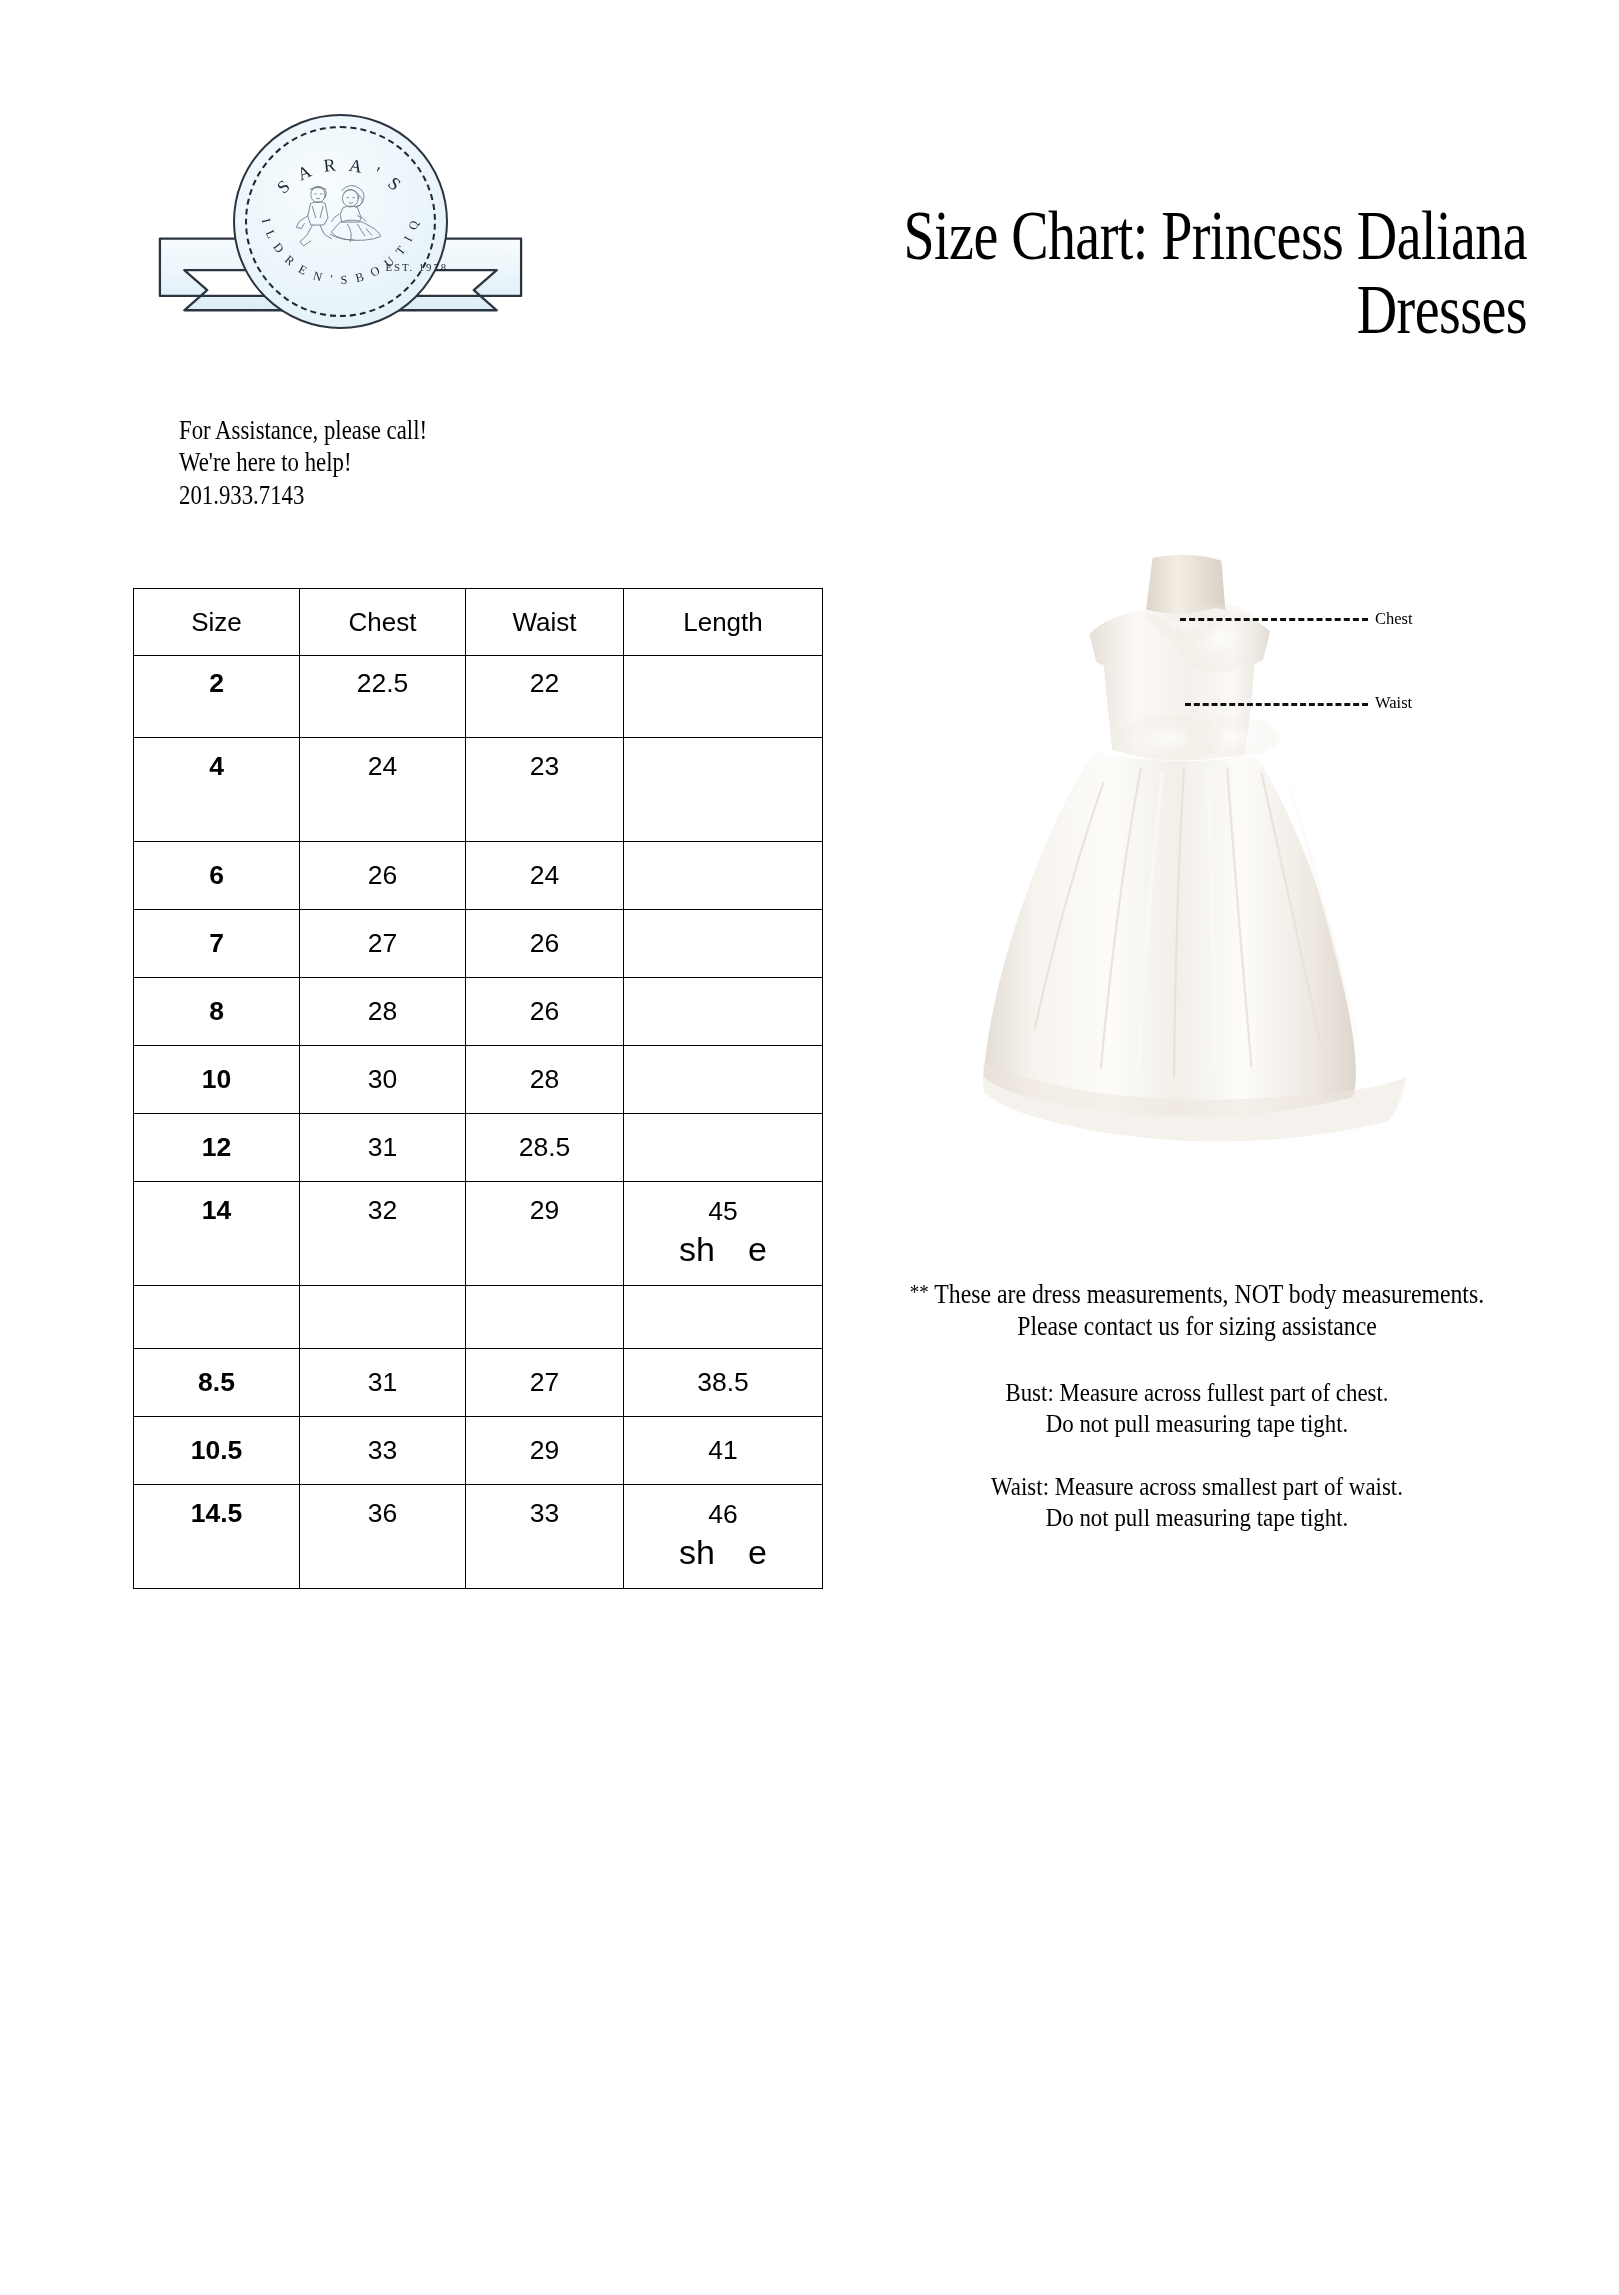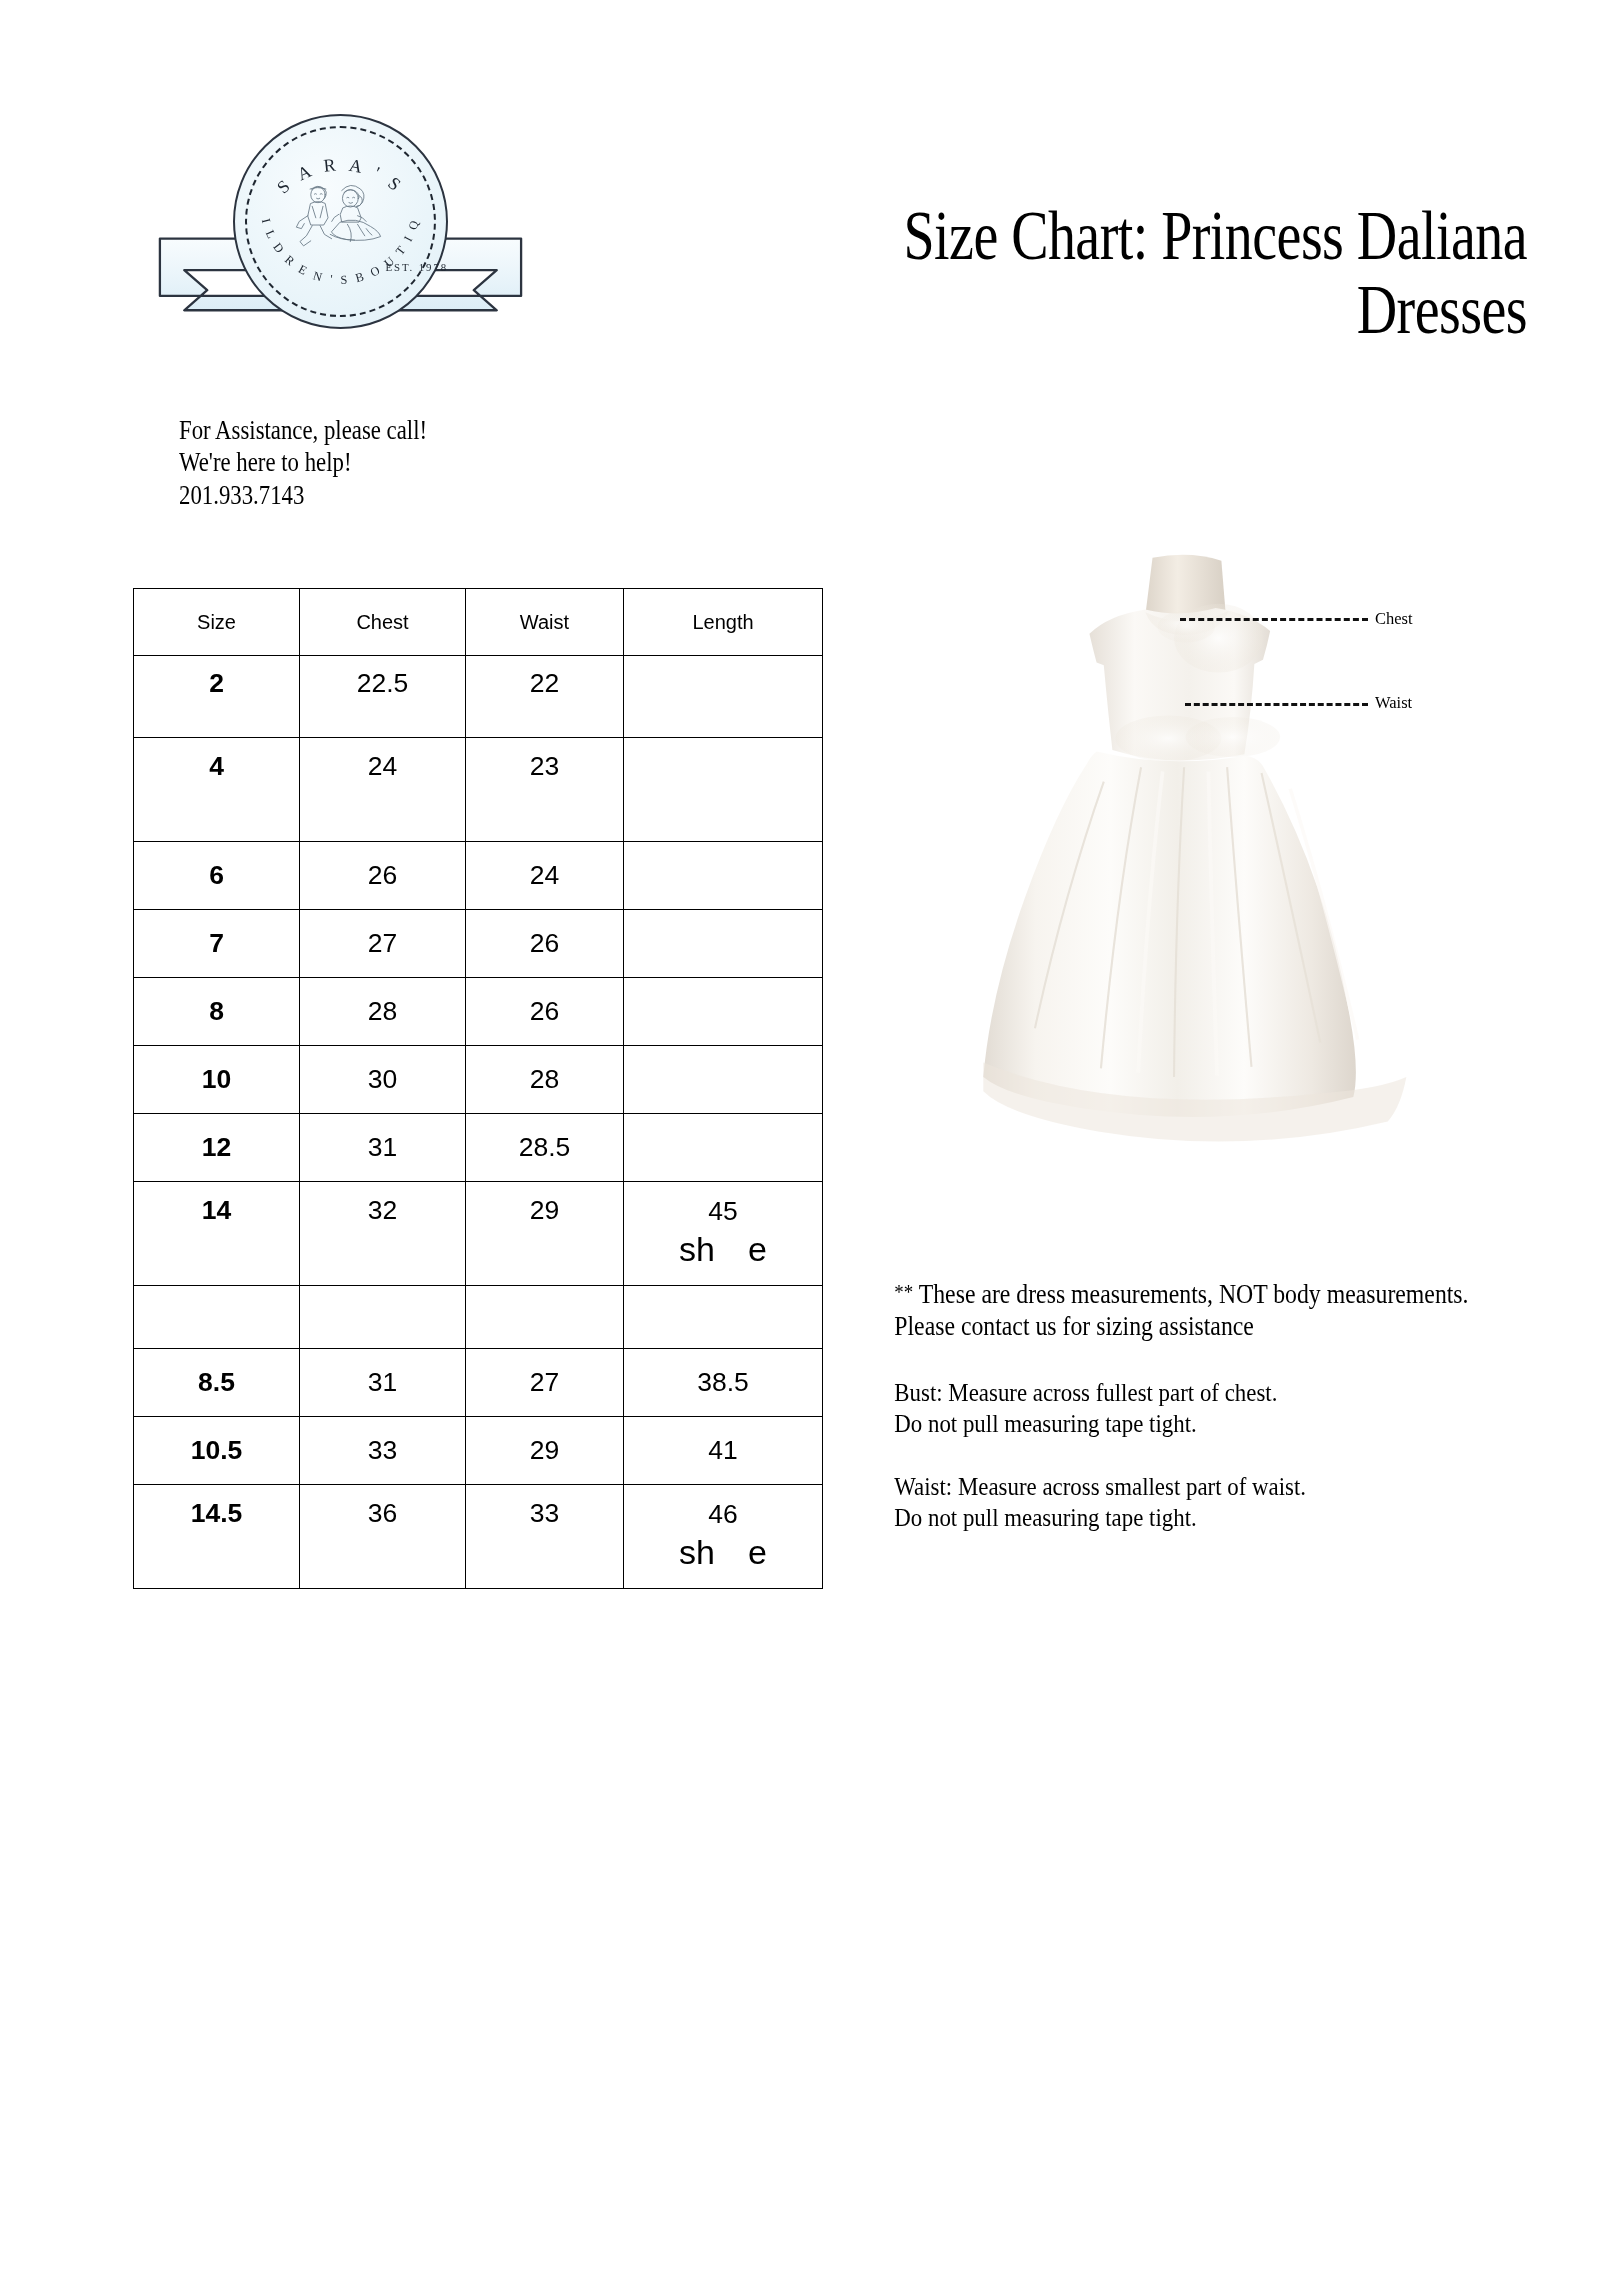--- a/index.html
+++ b/index.html
@@ -123,21 +123,21 @@
     font-family: "Liberation Sans", sans-serif;
     font-size: 26.5px;
     padding: 0;
     color: #000;
     font-weight: 400;
     transform-origin: center;
   }
   #size-table th {
     font-weight: 400;
     height: 66px;
-    font-size: 20px;
+    font-size: 26px;
   }
   #size-table td.c-size { font-weight: bold; }
   #size-table col.col-size   { width: 166px; }
   #size-table col.col-chest  { width: 166px; }
   #size-table col.col-waist  { width: 158px; }
   #size-table col.col-length { width: 199px; }
 
   #size-table tr.r-std td { height: 67px; vertical-align: middle; }
   #size-table tr.r-tall td { height: 69px; vertical-align: top; padding-top: 11.5px; }
   #size-table tr.r-big td { height: 90px; vertical-align: top; padding-top: 13px; }
@@ -175,21 +175,21 @@
   }
   #line-chest { left: 320px; top: 66px; width: 188px; }
   #line-waist { left: 325px; top: 151px; width: 183px; }
 
   
   #notes-block {
     position: absolute;
     left: 853px;
     top: 1279px;
     width: 688px;
-    text-align: left;
+    text-align: center;
     font-family: "Liberation Serif", serif;
     color: #000;
   }
   .note-para {
     transform: scaleX(0.88);
     transform-origin: center top;
   }
   #note-warning {
     font-size: 27px;
     line-height: 1.18;

